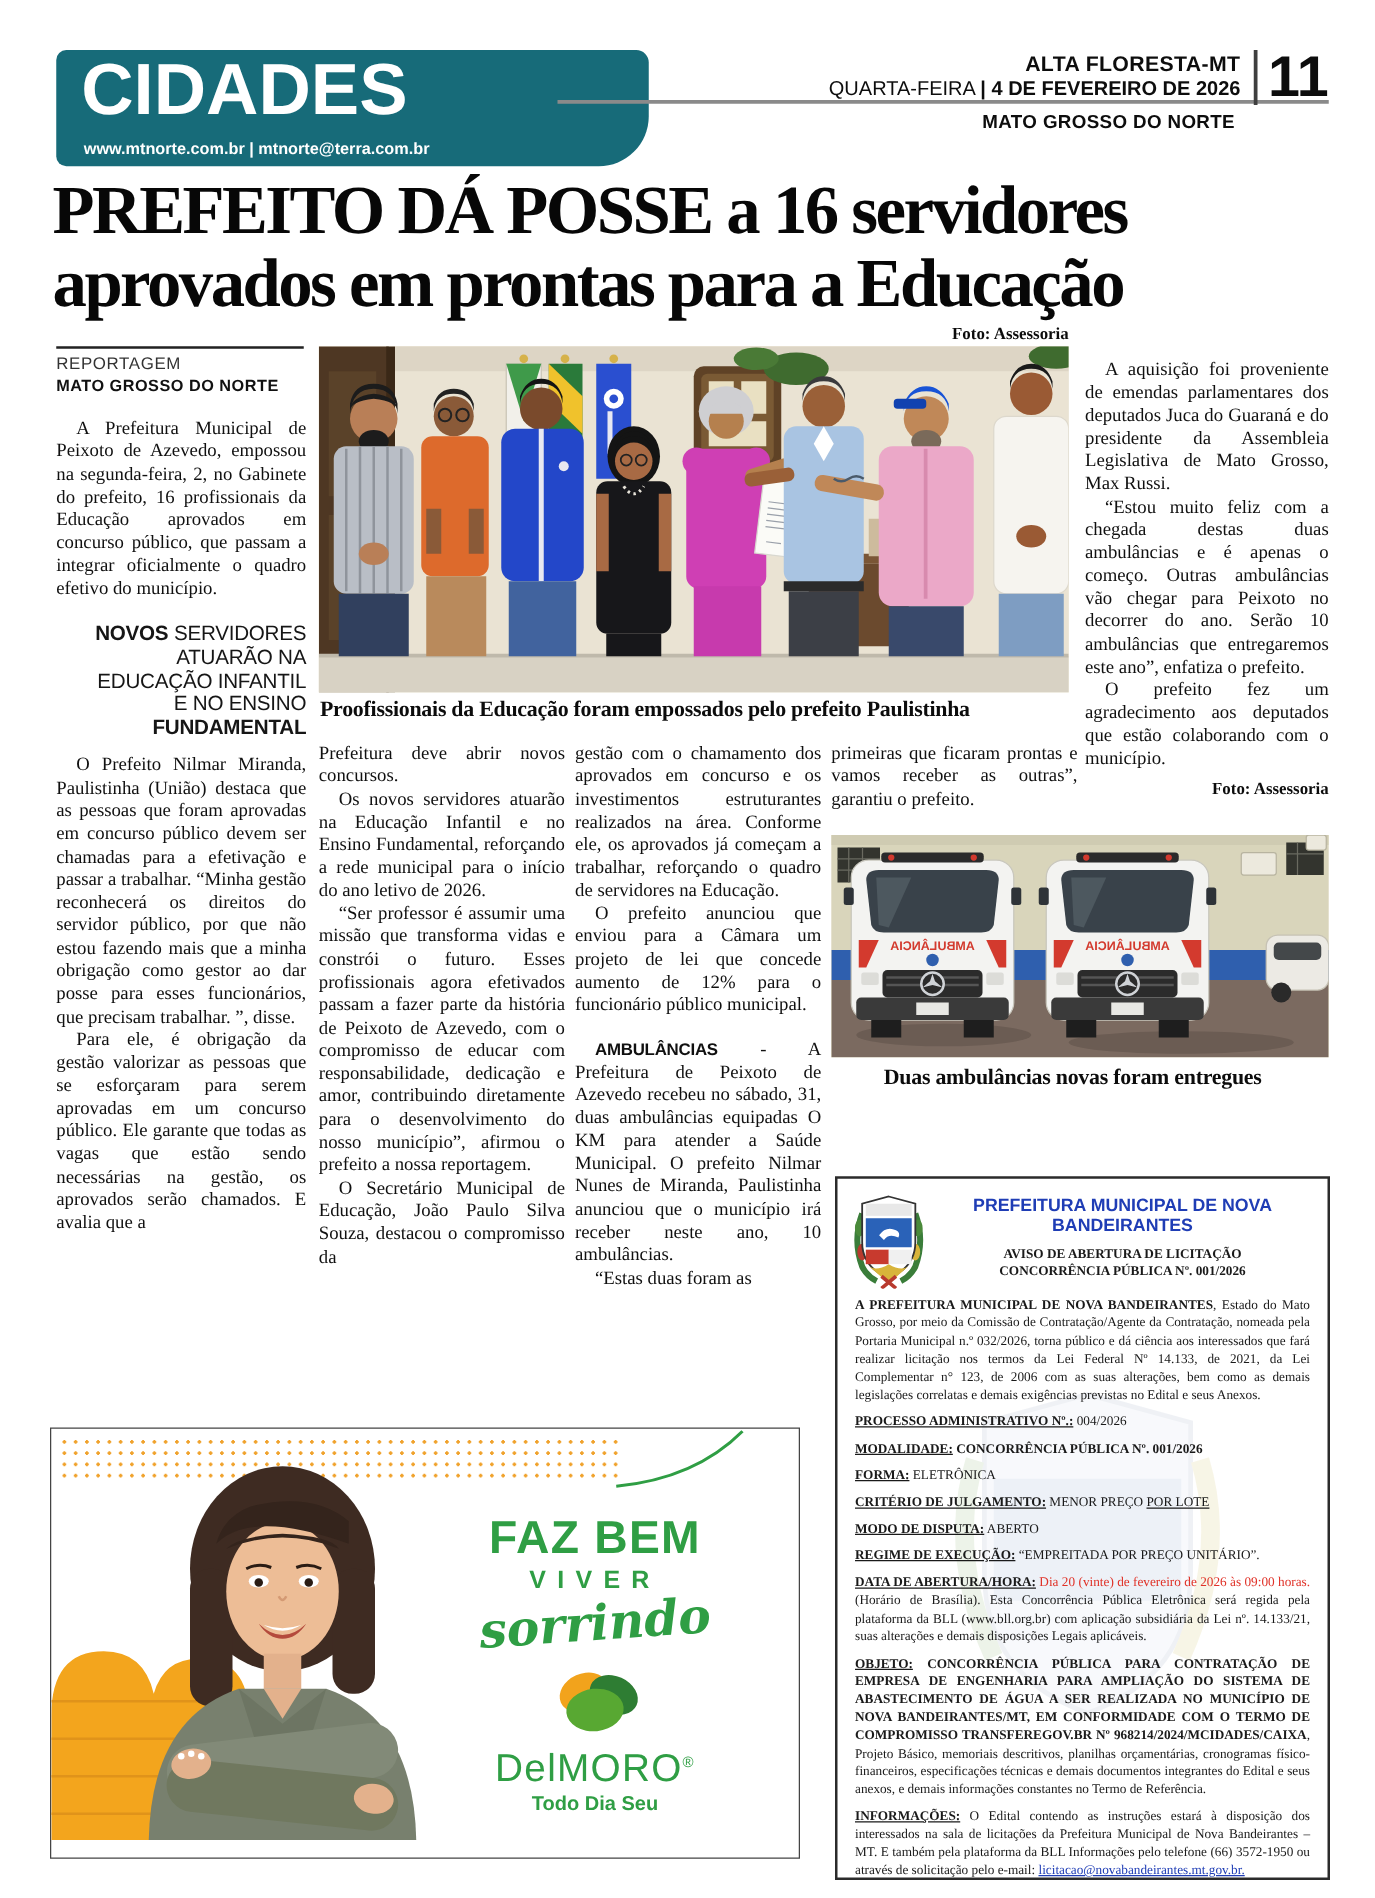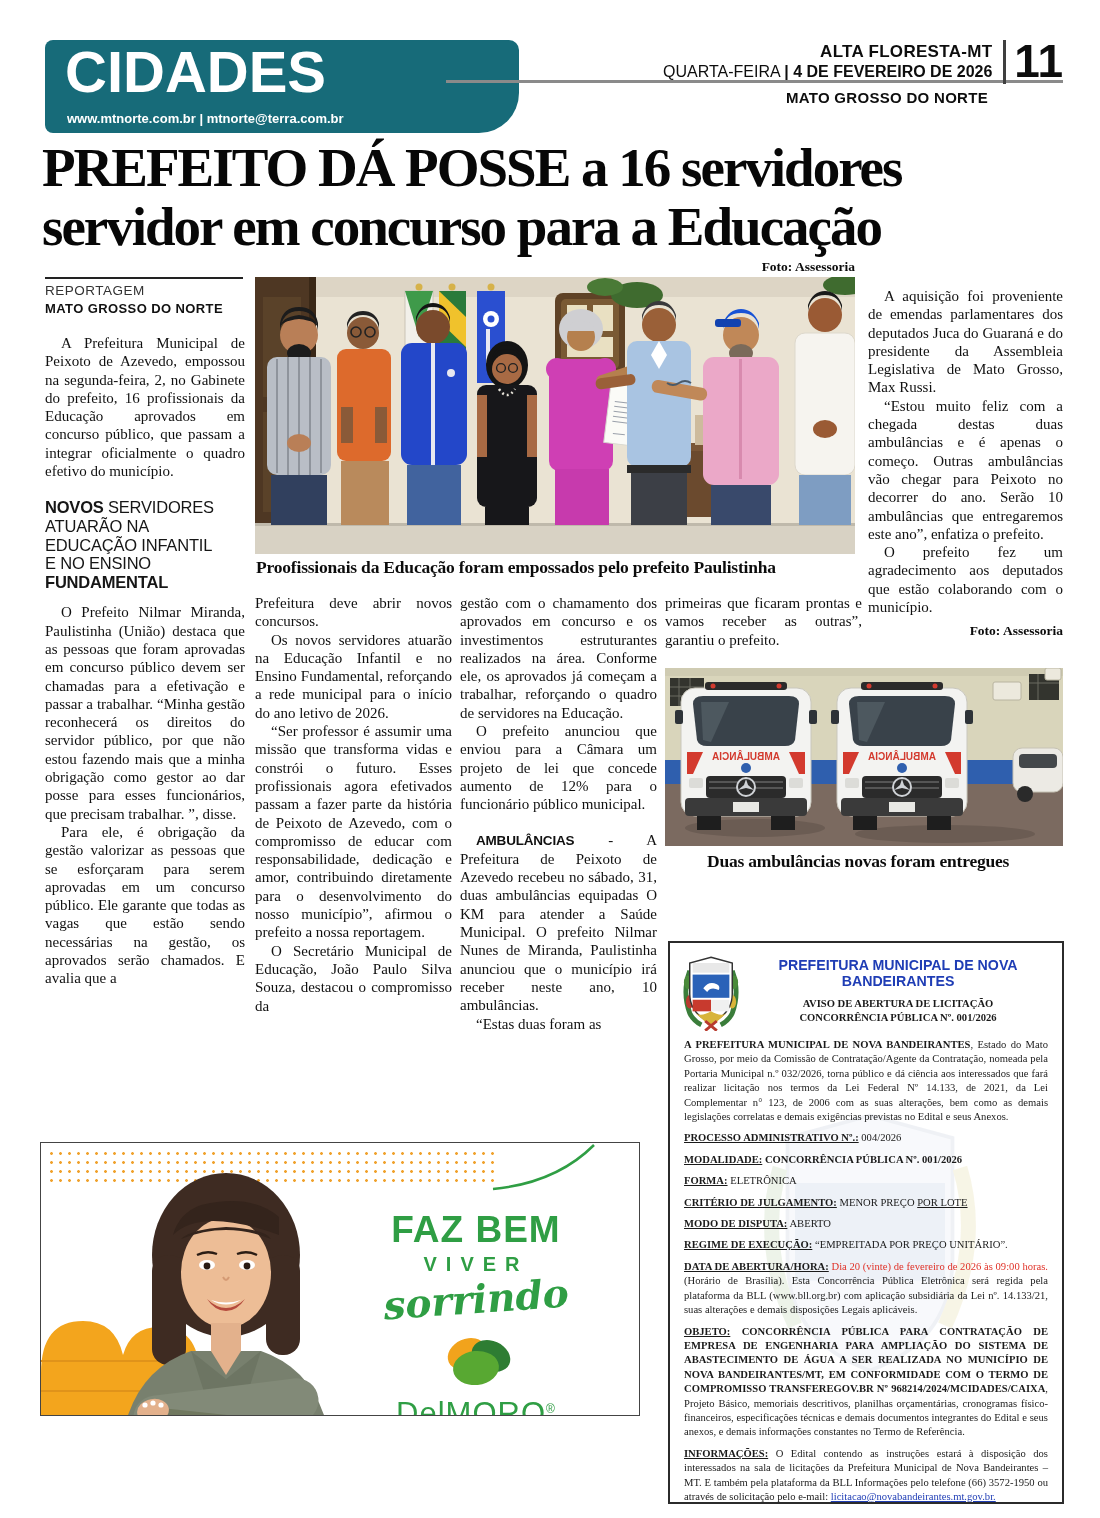--- a/index.html
+++ b/index.html
@@ -36,21 +36,21 @@
   .kicker{left:45px;top:283px;font-family:"Liberation Sans",sans-serif;
     font-size:13.5px;letter-spacing:.5px;color:#333;}
   .byline{left:45px;top:301px;font-family:"Liberation Sans",sans-serif;
     font-weight:bold;font-size:13px;letter-spacing:.4px;color:#111;}
   .body-col{font-size:15px;line-height:18.3px;text-align:justify;color:#101010;
     hyphens:auto;-webkit-hyphens:auto;}
   .body-col p{margin:0;}
   .body-col p.ind{text-indent:16px;}
   .body-col p.gap{margin-top:17px;}
   .subhead{font-family:"Liberation Sans",sans-serif;font-size:16.5px;
-    line-height:18.6px;white-space:pre-line;text-align:left;margin:18px 0 12px 0;
+    line-height:18.6px;white-space:pre-line;text-align:right;margin:18px 0 12px 0;
     letter-spacing:-0.2px;color:#161616;}
   .subhead .sb-b{font-weight:bold;}
   .amb-lead{font-family:"Liberation Sans",sans-serif;font-weight:bold;
     font-size:13.5px;letter-spacing:-0.2px;}
   .credit{font-weight:bold;font-size:13.5px;color:#0c0c0c;}
   .caption{font-weight:bold;font-size:17.5px;letter-spacing:-0.2px;color:#0c0c0c;}
 
   
   .photo{overflow:hidden;background:#e9e3d3;}
   .photo svg{display:block;}
@@ -71,21 +71,21 @@
   .nu{text-decoration:underline;}
   .n-red{color:#e03228;}
   .n-email{color:#1f3db5;text-decoration:underline;}
   .n-place{text-align:right;margin-top:14px;position:relative;z-index:2;}
   .n-sign{margin-top:16px;text-align:center;position:relative;z-index:2;}
   .n-sign .line{width:190px;border-top:1.2px solid #333;margin:0 auto 2px auto;}
   .n-sign .name,.n-sign .role{font-weight:bold;font-size:10.6px;line-height:13.5px;}
   .n-watermark{position:absolute;left:70px;top:150px;opacity:0.13;z-index:1;}
 
   
-  .ad{left:40px;top:1142px;width:600px;height:274px;border:1px solid #444;
+  .ad{left:40px;top:1142px;width:600px;height:345px;border:1px solid #444;
     box-sizing:border-box;background:#fff;overflow:hidden;}
   .ad-dots{position:absolute;left:6px;top:6px;width:452px;height:38px;
     background-image:radial-gradient(#f0a22c 1.3px,transparent 1.5px);
     background-size:9px 9px;}
   .ad-right{position:absolute;left:295px;top:66px;width:280px;text-align:center;
     font-family:"Liberation Sans",sans-serif;color:#2f9e44;}
   .ad-l1{font-weight:bold;font-size:37px;letter-spacing:1px;}
   .ad-l2{font-weight:bold;font-size:20px;letter-spacing:9px;margin-top:2px;}
   .ad-l3{font-family:"DejaVu Serif",serif;font-style:italic;font-weight:bold;
     font-size:39px;margin-top:0px;transform:rotate(-4deg);}
@@ -107,21 +107,21 @@
     <div class="rh-paper">ALTA FLORESTA-MT</div>
     <div class="rh-date"><span>QUARTA-FEIRA </span><span class="bold">| 4 DE FEVEREIRO DE 2026</span></div>
   </div>
   <div class="rh-bar"></div>
   <div class="rh-page">11</div>
 </div>
 <div class="abs region">MATO GROSSO DO NORTE</div>
 
 <div class="abs headline">
   <div>PREFEITO DÁ POSSE a 16 servidores</div>
-  <div>servidor em concurso para a Educação</div>
+  <div>aprovados em prontas para a Educação</div>
 </div>
 
 <div class="abs credit" style="left:255px;top:259px;width:600px;text-align:right;">Foto: Assessoria</div>
 <div class="abs photo" style="left:255px;top:277px;width:600px;height:277px;">
   <svg width="600" height="277" viewBox="0 0 600 277">
     <rect width="600" height="277" fill="#eae3d3"></rect>
     <rect width="600" height="20" fill="#ddd5c5"></rect>
     <g>
       <rect x="0" y="0" width="56" height="277" fill="#4e3723"></rect>
       <rect x="54" y="0" width="7" height="277" fill="#3a2817"></rect>

